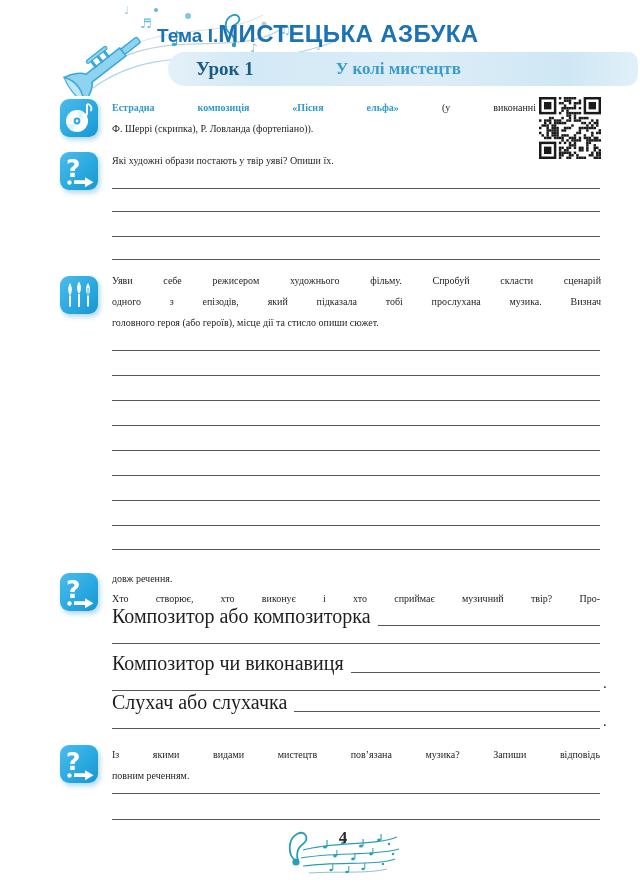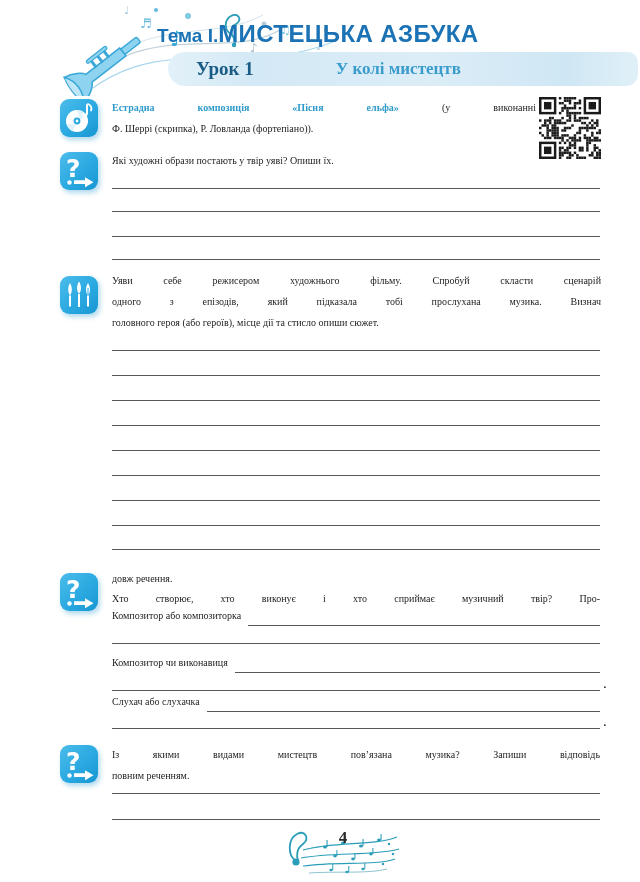--- a/index.html
+++ b/index.html
@@ -25,21 +25,21 @@
   
   .tb{position:absolute; font-size:10px; color:#1d1d1d;}
   .tl{height:21px; line-height:21px; overflow:visible;}
   .tl19{height:19.5px; line-height:19.5px;}
   .jl{text-align:justify; text-align-last:justify;}
   .hl{font-weight:bold; color:#2e9ac9;}
   
   .aline{position:absolute; left:112px; width:488px; height:0; border-top:1.6px solid #57575a;}
   .aline .dot{position:absolute; left:100%; margin-left:3px; top:-16px; font-size:15px; color:#1d1d1d;}
   .prompt{position:absolute; left:112px; width:488px; display:flex; align-items:flex-end;}
-  .prompt .lbl{white-space:nowrap; font-size:10px; line-height:20px;}
+  .prompt .lbl{white-space:nowrap; font-size:20px; line-height:20px;}
   .prompt .ul{flex:1; margin-left:7px; border-bottom:1.6px solid #57575a; height:100%;}
   
   .qr{position:absolute; left:539px; top:97px; width:62px; height:62px; background:#fff;}
   
   .page-num{position:absolute; left:328px; top:828px; width:30px; text-align:center;
     font-size:17px; font-weight:bold; color:#2b2b2b;}
   .deco{position:absolute;}
 </style>
 </head>
 <body>

